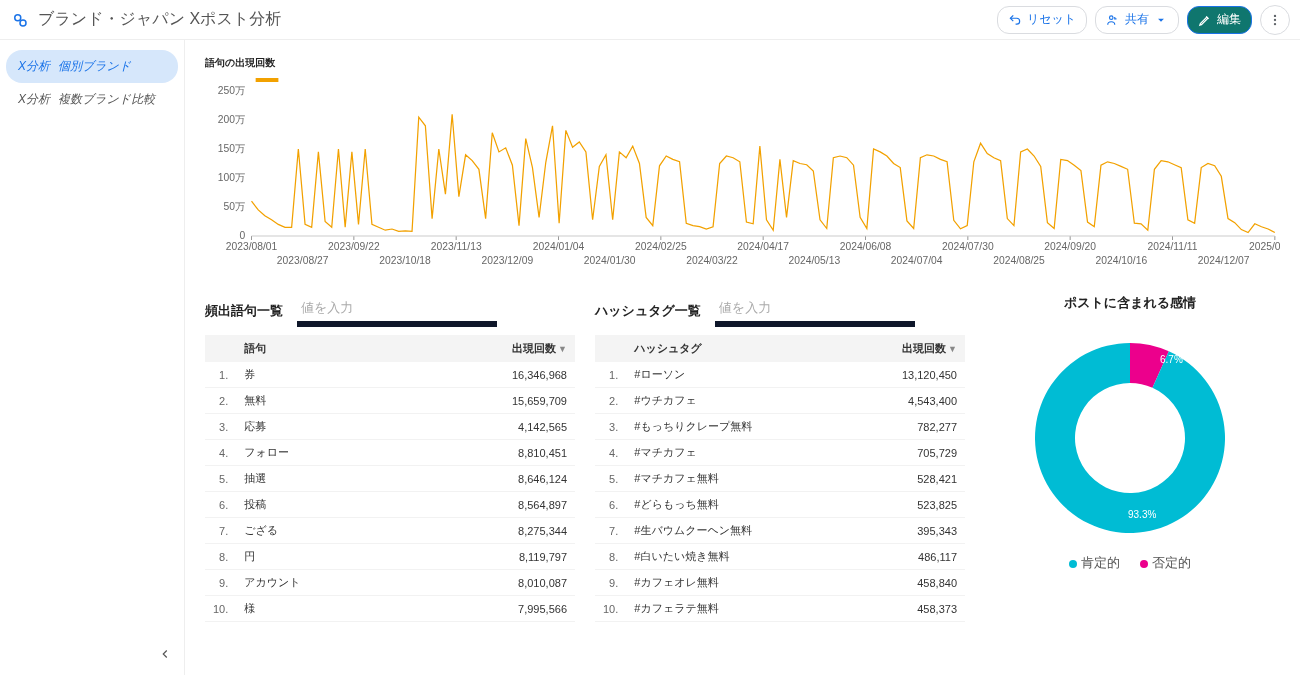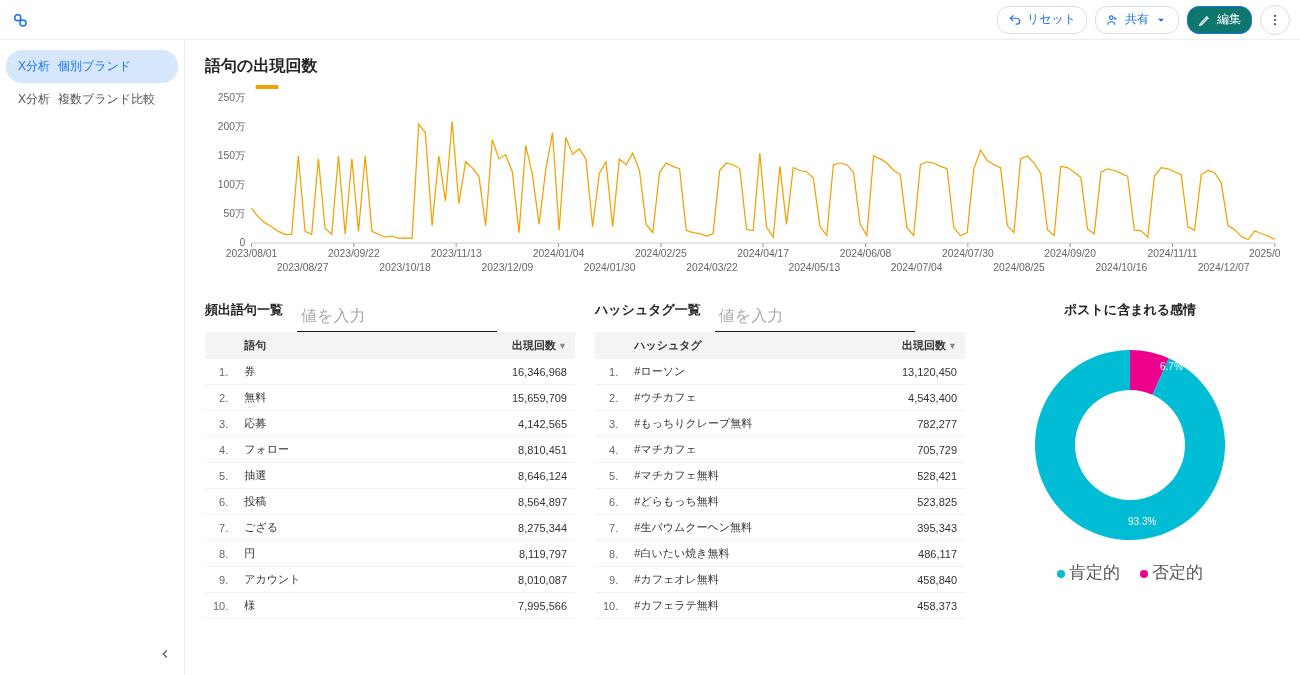--- a/index.html
+++ b/index.html
@@ -10,70 +10,71 @@
   .title { font-size: 16px; color: #555; font-weight: 400; flex: 0 0 auto; }
   .top-spacer { flex: 1; }
   .btn { display: inline-flex; align-items: center; gap: 5px; padding: 4px 10px; border: 1px solid #dadce0; border-radius: 12px; background: #fff; color: #1a73e8; font-size: 12px; cursor: pointer; margin-left: 8px; min-height: 28px; }
   .btn svg { width: 14px; height: 14px; }
   .btn.primary { background: #0f766e; color: #fff; border-color: #1a73e8; }
   .icon-btn { width: 30px; height: 30px; border-radius: 50%; border: 1px solid #dadce0; display: inline-flex; align-items: center; justify-content: center; margin-left: 8px; cursor: pointer; }
   .icon-btn svg { width: 14px; height: 14px; }
 
   .main { display: flex; height: calc(675px - 40px); }
   .sidebar { width: 185px; background: #fff; border-right: 1px solid #eee; padding: 10px 6px 10px 6px; position: relative; }
-  .side-item { display: flex; gap: 8px; padding: 8px 12px; border-radius: 16px; color: #555; cursor: pointer; font-size: 12px; }
+  .side-item { display: flex; gap: 8px; padding: 8px 12px; border-radius: 16px; color: #555; cursor: pointer; font-size: 12px; font-style: italic; }
   .side-item.active { background: #d6e7fb; color: #1a73e8; font-weight: 500; }
   .collapse-handle { position: absolute; bottom: 10px; right: 8px; width: 22px; height: 22px; display:flex; align-items:center; justify-content:center; cursor:pointer; color:#555; }
 
   .content { flex: 1; overflow: auto; padding: 16px 20px 10px 20px; }
   .content::-webkit-scrollbar { width: 10px; }
   .content::-webkit-scrollbar-thumb { background: #ccc; border-radius: 5px; }
-  .section-title { font-size: 16px; font-weight: 600; color: #222; margin-bottom: 6px; }
+  .section-title { font-size: 10px; font-weight: 600; color: #222; margin-bottom: 6px; }
   .note { font-size: 11px; color: #333; line-height: 1.6; margin-bottom: 12px; }
 
   .chart-panel { width: 100%; height: 200px; position: relative; margin-bottom: 18px; }
   .chart-panel svg { width: 100%; height: 100%; }
   .axis-text { font-size: 10px; fill: #666; }
 
   .tables-row { display: flex; gap: 20px; }
   .panel { flex: 0 0 370px; }
-  .panel-header { display: flex; align-items: flex-start; margin-bottom: 0; gap: 14px; }
+  .panel-header { display: flex; align-items: center; margin-bottom: 8px; gap: 14px; }
   .panel-header .section-title { font-size: 13px; margin: 0; white-space: nowrap; }
-  .input { border: none; border-bottom: 1px solid #0f172a; padding: 6px 4px; font-size: 16px; width: 200px; color: #555; background: transparent; }
+  .input { border: none; border-bottom: 6px solid #0f172a; padding: 6px 4px; font-size: 13px; width: 200px; color: #555; background: transparent; }
   .input::placeholder { color: #aaa; }
 
   table { width: 100%; border-collapse: collapse; font-size: 11px; }
   thead th { background: #f4f4f4; padding: 6px 8px; font-weight: 600; color: #333; }
   thead th:first-child { width: 30px; }
   thead th:nth-child(2) { text-align: left; }
   thead th:nth-child(3) { text-align: right; }
   tbody td { padding: 5px 8px; border-bottom: 1px solid #f2f2f2; }
   tbody td:first-child { text-align: right; color: #666; width: 30px; }
   tbody td:nth-child(2) { text-align: left; }
   tbody td:nth-child(3) { text-align: right; }
   .sort-arrow { font-size: 9px; color: #888; margin-left: 2px; }
   .pager { display: flex; justify-content: flex-end; align-items: center; gap: 10px; padding: 6px 4px 0 0; }
 
   .sentiment { flex: 0 0 290px; display:flex; flex-direction:column; align-items:center; }
   .sentiment .section-title { align-self: center; margin-bottom: 16px; font-size: 13px;}
   .donut-wrap { position: relative; width: 220px; height: 220px; }
   .donut-label { position: absolute; font-size: 10px; color: #fff; font-weight: 500; }
-  .legend { display:flex; gap: 20px; margin-top: 6px; font-size: 17px; color: #555; }
+  .legend { display:flex; gap: 20px; margin-top: 6px; font-size: 13px; color: #555; }
   .legend .dot { display:inline-block; width:8px; height:8px; border-radius:50%; margin-right:4px; vertical-align: middle; }
 </style>
 </head>
 <body>
 
 <div class="topbar">
   <span class="logo">
     <svg viewBox="0 0 24 24" fill="none" stroke="#1a73e8" stroke-width="2">
       <circle cx="9" cy="9" r="4"></circle>
         <circle cx="16" cy="16" r="4"></circle>
     </svg>
   </span>
+  <span class="title">ブランド・ジャパン Xポスト分析</span>
   <span class="top-spacer"></span>
   <button class="btn">
     <svg viewBox="0 0 24 24" fill="none" stroke="#1a73e8" stroke-width="2">
         <path d="M9 14l-5-5 5-5"></path>
         <path d="M4 9h11a5 5 0 0 1 0 10h-2"></path>
       </svg>
     <span>リセット</span>
   </button>
   <button class="btn">
     <svg viewBox="0 0 24 24" fill="none" stroke="#1a73e8" stroke-width="2">

